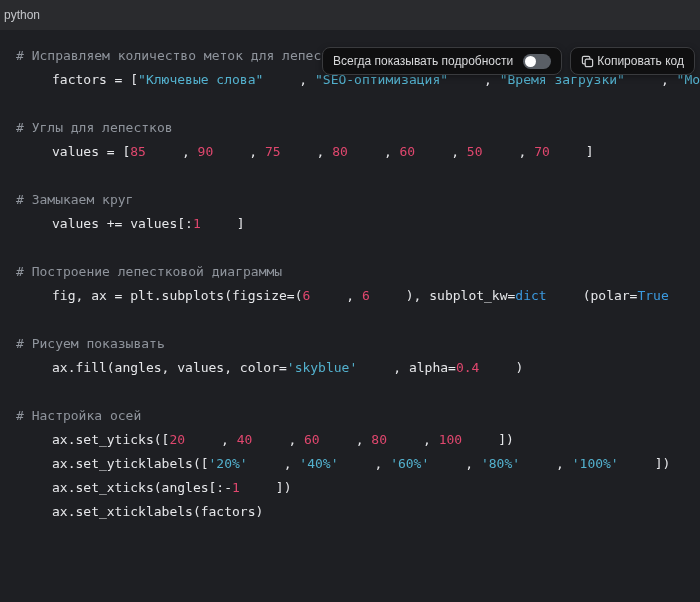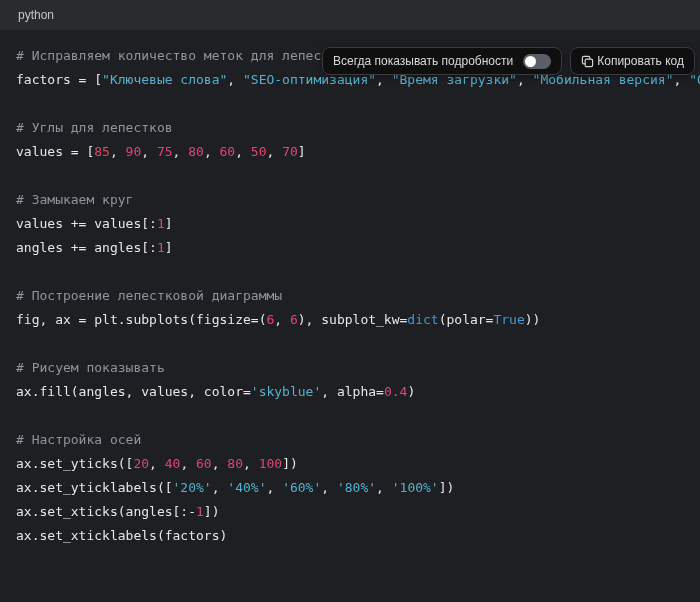--- a/index.html
+++ b/index.html
@@ -19,39 +19,39 @@
     position:relative;
     width:700px;height:602px;
     overflow:hidden;
     background:var(--code-bg);
     font-family:"DejaVu Sans Mono", monospace;
   }
   .code-header{
     position:absolute;top:0;left:0;right:0;height:30px;
     background:var(--header-bg);
     display:flex;align-items:center;
-    padding:0 18px;
+    padding:0 4px;
   }
   .lang-label{
     font-family:"Liberation Sans", sans-serif;
     font-size:12px;color:#c4c6ca;
   }
   .code-area{
     position:absolute;top:30px;left:0;right:0;bottom:0;
     padding:14px 0 0 16px;
     overflow:hidden;
   }
   .code-line{
     white-space:pre;
     font-size:13px;
     line-height:24px;
     height:24px;
     color:var(--plain);
   }
-  .tok-plain{color:var(--plain);}
+  .tok-plain{color:var(--plain);margin-left:36px;}
   .tok-comment{color:var(--comment);}
   .tok-string{color:var(--string);}
   .tok-number{color:var(--number);}
   .tok-keyword{color:var(--keyword);}
   .floating-toolbar{
     position:absolute;top:47px;right:5px;
     display:flex;align-items:center;gap:8px;
     z-index:5;
   }
   .pill{
@@ -96,21 +96,20 @@
   <div class="code-area">
     <div>
         <div class="code-line"><span class="tok-comment"># Исправляем количество меток для лепестков</span></div>
         <div class="code-line"><span class="tok-plain">factors = [</span><span class="tok-string">"Ключевые слова"</span><span class="tok-plain">, </span><span class="tok-string">"SEO-оптимизация"</span><span class="tok-plain">, </span><span class="tok-string">"Время загрузки"</span><span class="tok-plain">, </span><span class="tok-string">"Мобильная версия"</span><span class="tok-plain">, </span><span class="tok-string">"От</span></div>
         <div class="code-line">&nbsp;</div>
         <div class="code-line"><span class="tok-comment"># Углы для лепестков</span></div>
         <div class="code-line"><span class="tok-plain">values = [</span><span class="tok-number">85</span><span class="tok-plain">, </span><span class="tok-number">90</span><span class="tok-plain">, </span><span class="tok-number">75</span><span class="tok-plain">, </span><span class="tok-number">80</span><span class="tok-plain">, </span><span class="tok-number">60</span><span class="tok-plain">, </span><span class="tok-number">50</span><span class="tok-plain">, </span><span class="tok-number">70</span><span class="tok-plain">]</span></div>
         <div class="code-line">&nbsp;</div>
         <div class="code-line"><span class="tok-comment"># Замыкаем круг</span></div>
         <div class="code-line"><span class="tok-plain">values += values[:</span><span class="tok-number">1</span><span class="tok-plain">]</span></div>
-        <div class="code-line"><span class="tok-plain">angles += angles[:</span><span class="tok-number">1</span><span class="tok-plain">]</span></div>
         <div class="code-line">&nbsp;</div>
         <div class="code-line"><span class="tok-comment"># Построение лепестковой диаграммы</span></div>
         <div class="code-line"><span class="tok-plain">fig, ax = plt.subplots(figsize=(</span><span class="tok-number">6</span><span class="tok-plain">, </span><span class="tok-number">6</span><span class="tok-plain">), subplot_kw=</span><span class="tok-keyword">dict</span><span class="tok-plain">(polar=</span><span class="tok-keyword">True</span><span class="tok-plain">))</span></div>
         <div class="code-line">&nbsp;</div>
         <div class="code-line"><span class="tok-comment"># Рисуем показывать</span></div>
         <div class="code-line"><span class="tok-plain">ax.fill(angles, values, color=</span><span class="tok-string">'skyblue'</span><span class="tok-plain">, alpha=</span><span class="tok-number">0.4</span><span class="tok-plain">)</span></div>
         <div class="code-line">&nbsp;</div>
         <div class="code-line"><span class="tok-comment"># Настройка осей</span></div>
         <div class="code-line"><span class="tok-plain">ax.set_yticks([</span><span class="tok-number">20</span><span class="tok-plain">, </span><span class="tok-number">40</span><span class="tok-plain">, </span><span class="tok-number">60</span><span class="tok-plain">, </span><span class="tok-number">80</span><span class="tok-plain">, </span><span class="tok-number">100</span><span class="tok-plain">])</span></div>
         <div class="code-line"><span class="tok-plain">ax.set_yticklabels([</span><span class="tok-string">'20%'</span><span class="tok-plain">, </span><span class="tok-string">'40%'</span><span class="tok-plain">, </span><span class="tok-string">'60%'</span><span class="tok-plain">, </span><span class="tok-string">'80%'</span><span class="tok-plain">, </span><span class="tok-string">'100%'</span><span class="tok-plain">])</span></div>

